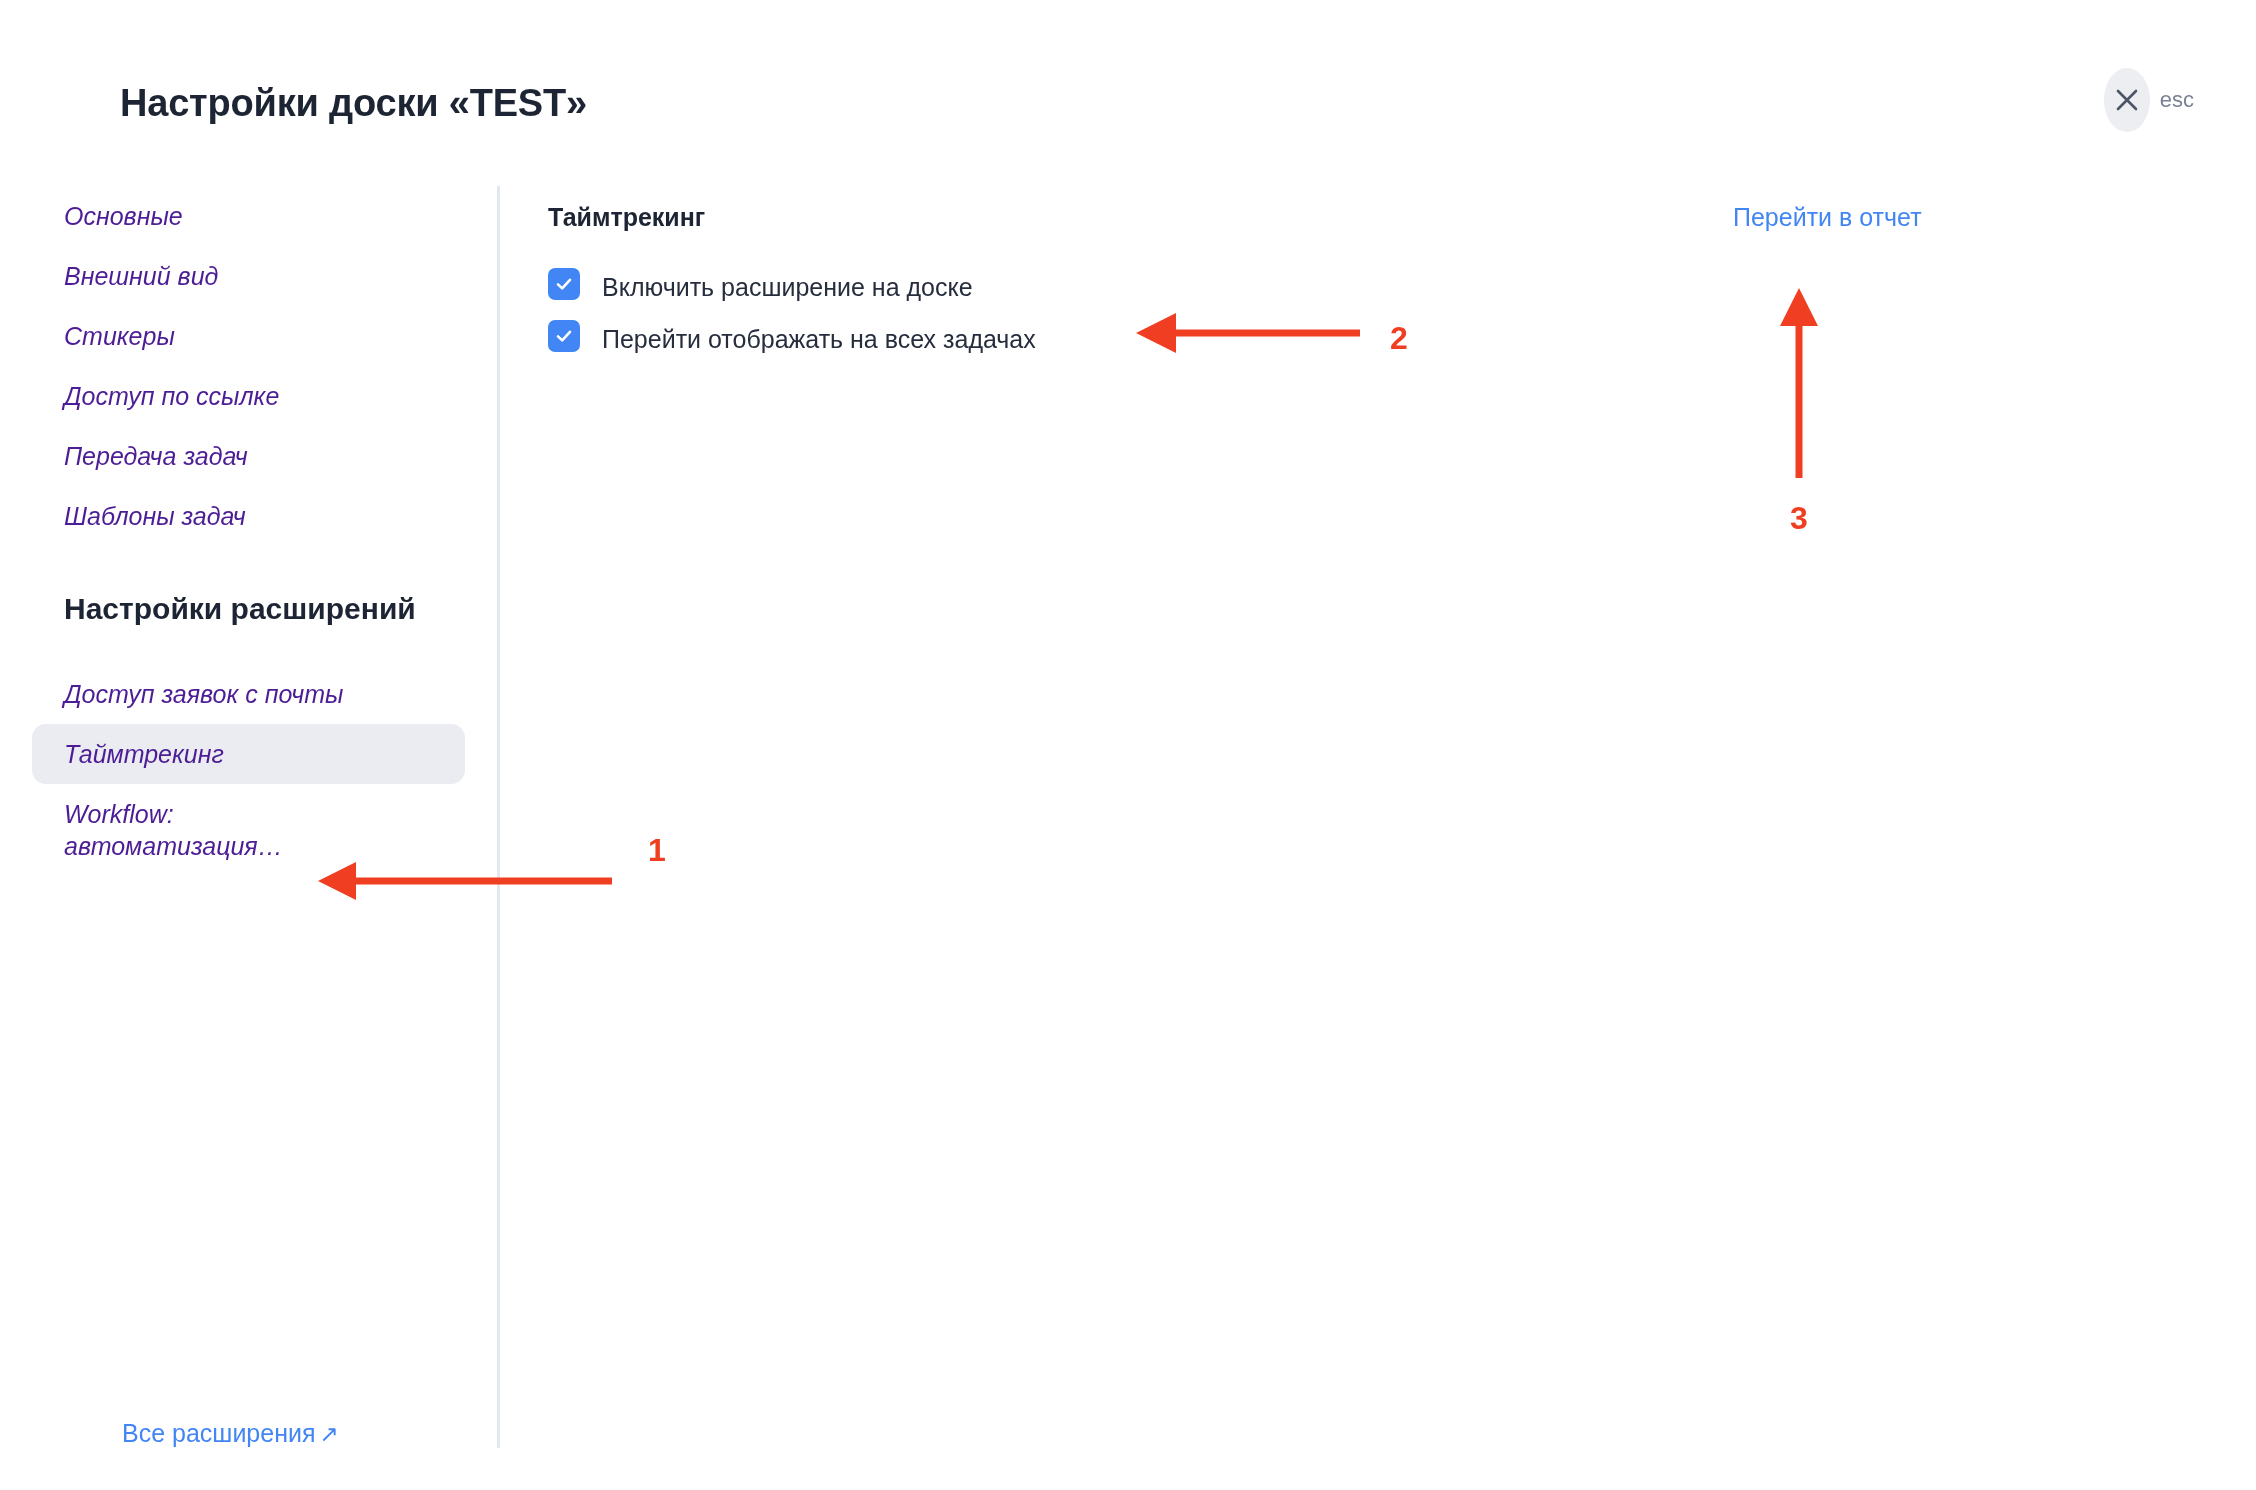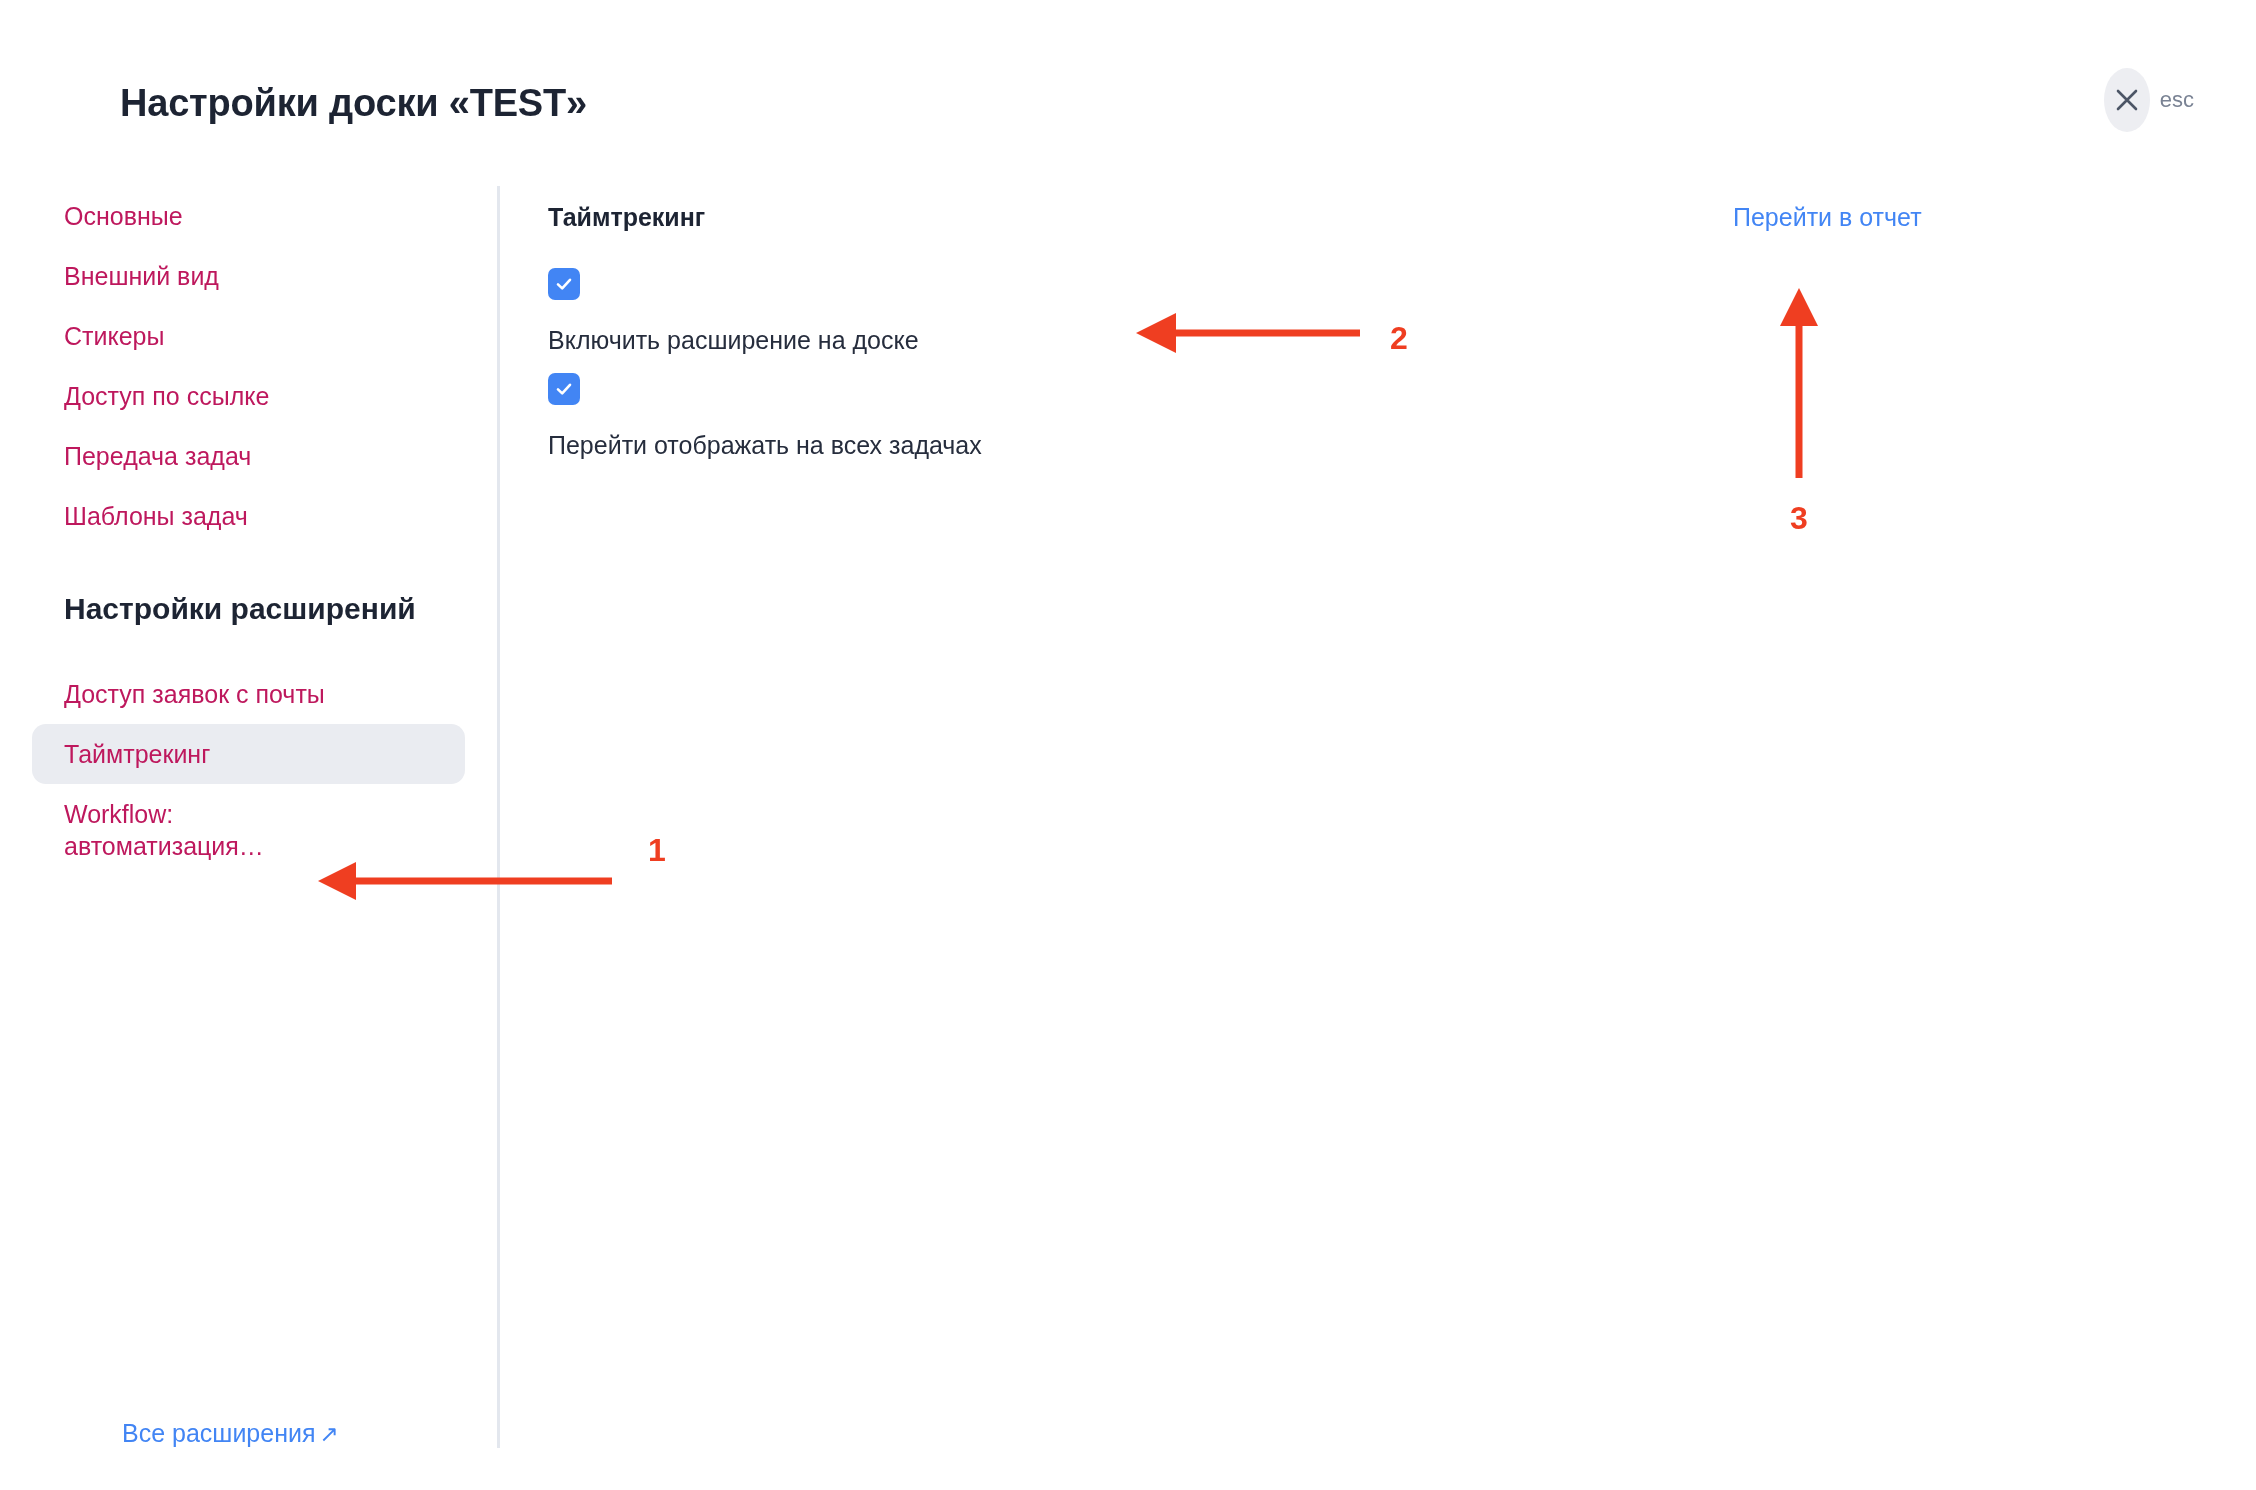--- a/index.html
+++ b/index.html
@@ -83,24 +83,25 @@
     width: 497px;
     height: 1304px;
   }
   .nav-item {
     display: block;
     margin: 0 32px;
     padding: 14px 32px;
     border-radius: 14px;
     font-size: 25px;
     line-height: 1.28;
-    color: #be185d;
+    color: #4c1d95;
     cursor: pointer;
     background: transparent;
     white-space: pre-line;
+    font-style: italic;
   }
   .nav-item.selected {
     background: #eaecf1;
   }
   .nav-section-title {
     margin: 0 32px;
     padding: 14px 32px;
     font-size: 30px;
     font-weight: bold;
     color: #1d2433;
@@ -145,24 +146,23 @@
   #checkbox-list {
     position: absolute;
     left: 51px;
     top: 82px;
     display: flex;
     flex-direction: column;
     gap: 20px;
   }
   .check-row {
     display: flex;
-    align-items: flex-start;
-    gap: 28px;
-    cursor: pointer;
-    flex-direction: column;
+    align-items: flex-end;
+    gap: 22px;
+    cursor: pointer;
   }
   .checkbox {
     width: 32px;
     height: 32px;
     border-radius: 7px;
     background: #4285f4;
     display: flex;
     align-items: center;
     justify-content: center;
     flex: 0 0 auto;

